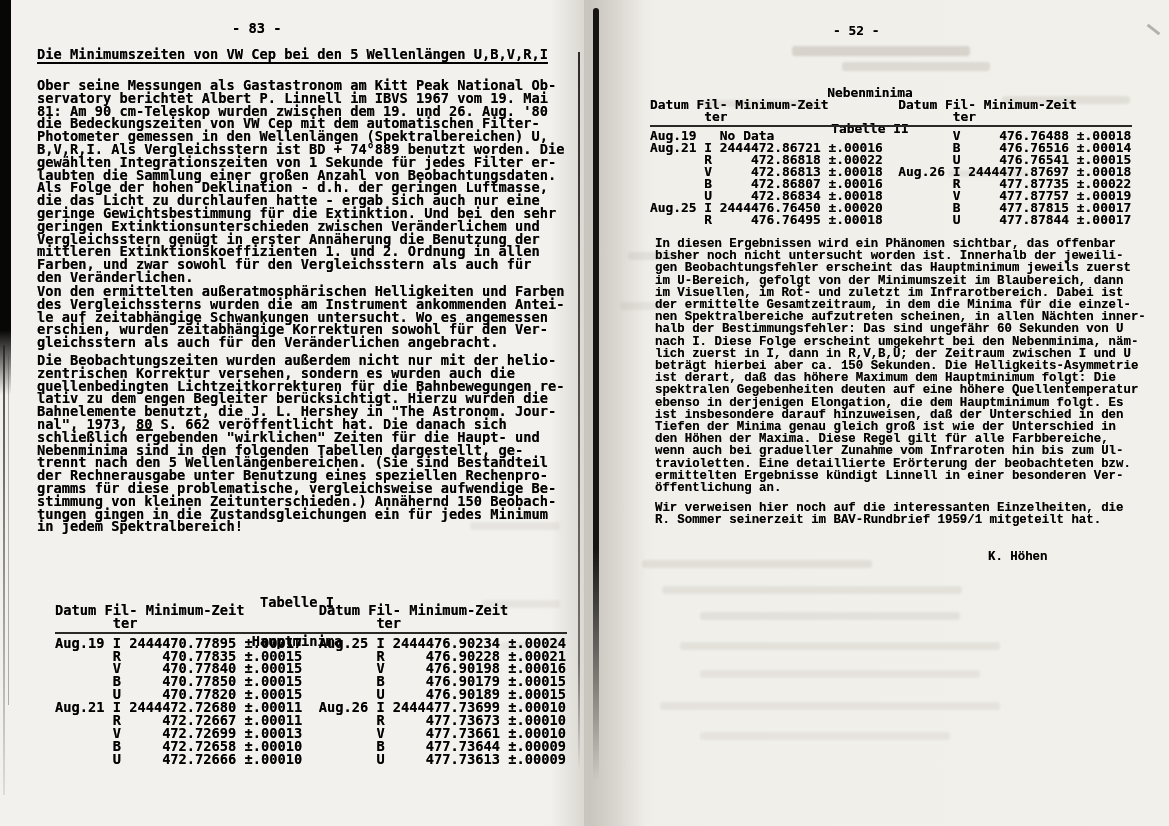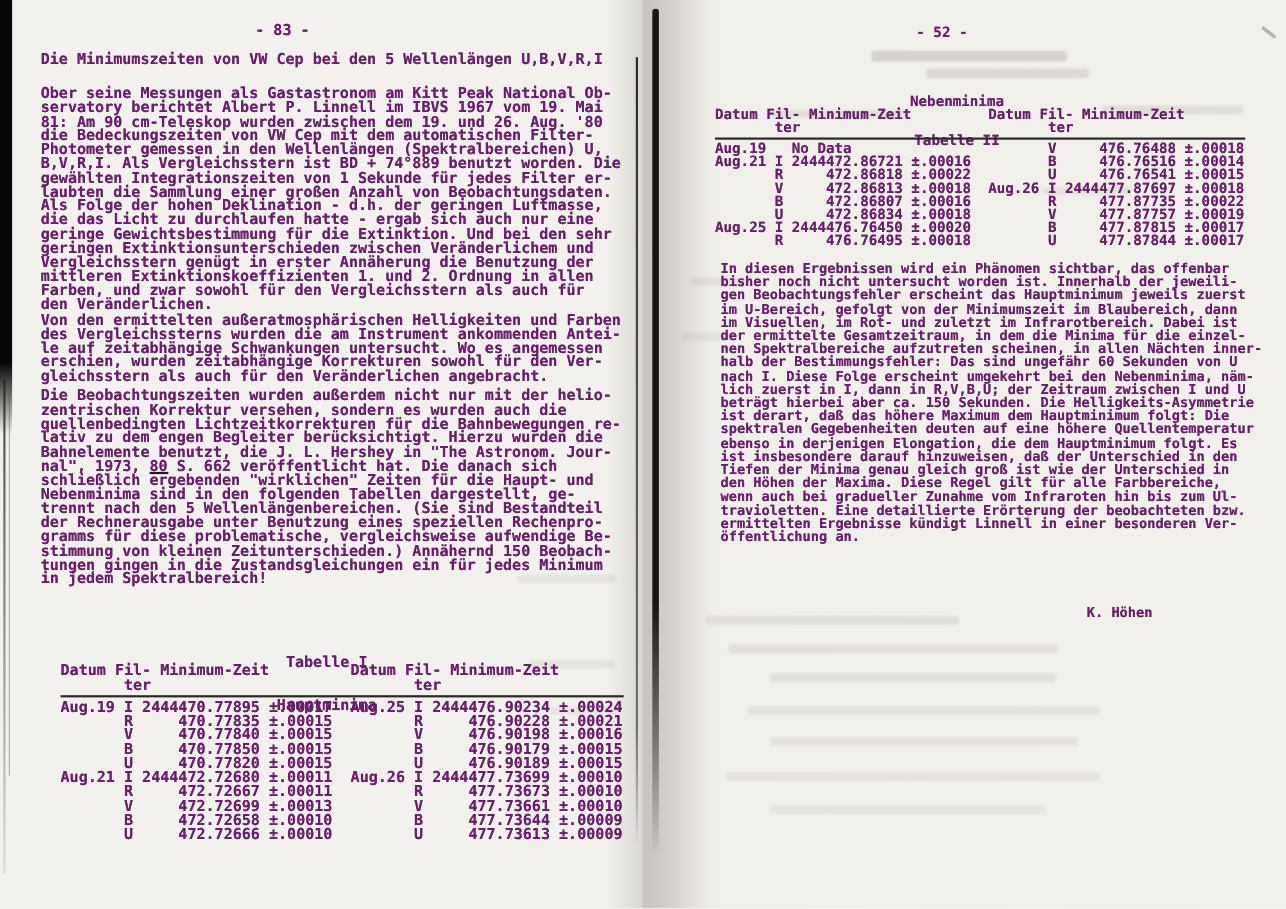--- a/index.html
+++ b/index.html
@@ -1,27 +1,27 @@
 <!DOCTYPE html>
 <html><head>
 <meta charset="utf-8">
 <style>
   html,body{margin:0;padding:0;}
   .scan{position:relative;width:1169px;height:826px;background:#f2f0ec;overflow:hidden;}
   .page-bg{position:absolute;top:0;bottom:0;}
   .bg-left{left:0;width:588px;background:linear-gradient(to right,#f3f1ed 0 92%,#efede8);}
   .bg-right{left:588px;right:0;background:linear-gradient(to right,#ebe8e3 0 4%,#f1efea 12%,#f2f0eb);}
   .t{position:absolute;white-space:pre;margin:0;font-family:"DejaVu Sans Mono",monospace;
-     font-weight:700;color:#701a75;text-shadow:0 0 .3px rgba(29,28,25,.65);}
+     font-weight:700;color:#000000;text-shadow:0 0 .3px rgba(29,28,25,.65);}
   .lp{font-size:13.7px;line-height:12.8px;}
   .lt{font-size:13.7px;line-height:12.9px;}
-  .rp{font-size:12.4px;line-height:12.2px;}
+  .rp{font-size:12.4px;line-height:12.2px;font-family:Liberation Mono, monospace;}
   .rt{font-size:12.9px;line-height:12.0px;}
   .center{text-align:center;}
-  .title-underline{text-decoration-thickness:1.5px;text-underline-offset:2.5px;text-align:center;}
+  .title-underline{text-decoration:underline;text-decoration-thickness:1.5px;text-underline-offset:2.5px;text-align:center;}
   .tbl{position:absolute;}
   .tbl .rule{height:1.8px;background:#2b2925;margin:2px 0 3px 0;}
   .u80{position:absolute;left:136px;top:429px;width:17px;height:1.6px;background:#1d1c19;}
   
   .edge-bar{position:absolute;left:0;top:0;width:11px;height:400px;
     background:linear-gradient(to bottom,#070706 0,#070706 330px,rgba(7,7,6,0) 395px);}
   .edge-line{position:absolute;left:3px;top:345px;width:2px;height:450px;
     background:linear-gradient(to bottom,rgba(40,38,34,.85),rgba(40,38,34,.1));}
   .edge-line2{position:absolute;left:8px;top:355px;width:1px;height:350px;background:rgba(70,66,60,.4);}
   .spine-shadow{position:absolute;left:584px;top:0;width:62px;height:826px;
@@ -161,14 +161,16 @@
 ist derart, daß das höhere Maximum dem Hauptminimum folgt: Die
 spektralen Gegebenheiten deuten auf eine höhere Quellentemperatur
 ebenso in derjenigen Elongation, die dem Hauptminimum folgt. Es
 ist insbesondere darauf hinzuweisen, daß der Unterschied in den
 Tiefen der Minima genau gleich groß ist wie der Unterschied in
 den Höhen der Maxima. Diese Regel gilt für alle Farbbereiche,
 wenn auch bei gradueller Zunahme vom Infraroten hin bis zum Ul-
 travioletten. Eine detaillierte Erörterung der beobachteten bzw.
 ermittelten Ergebnisse kündigt Linnell in einer besonderen Ver-
 öffentlichung an.</pre>
+  <pre class="t rp" style="left:655px;top:502px">Wir verweisen hier noch auf die interessanten Einzelheiten, die
+R. Sommer seinerzeit im BAV-Rundbrief 1959/1 mitgeteilt hat.</pre>
   <pre class="t rp" style="left:988px;top:551px">K. Höhen</pre>
 </div>
 
 </body></html>

